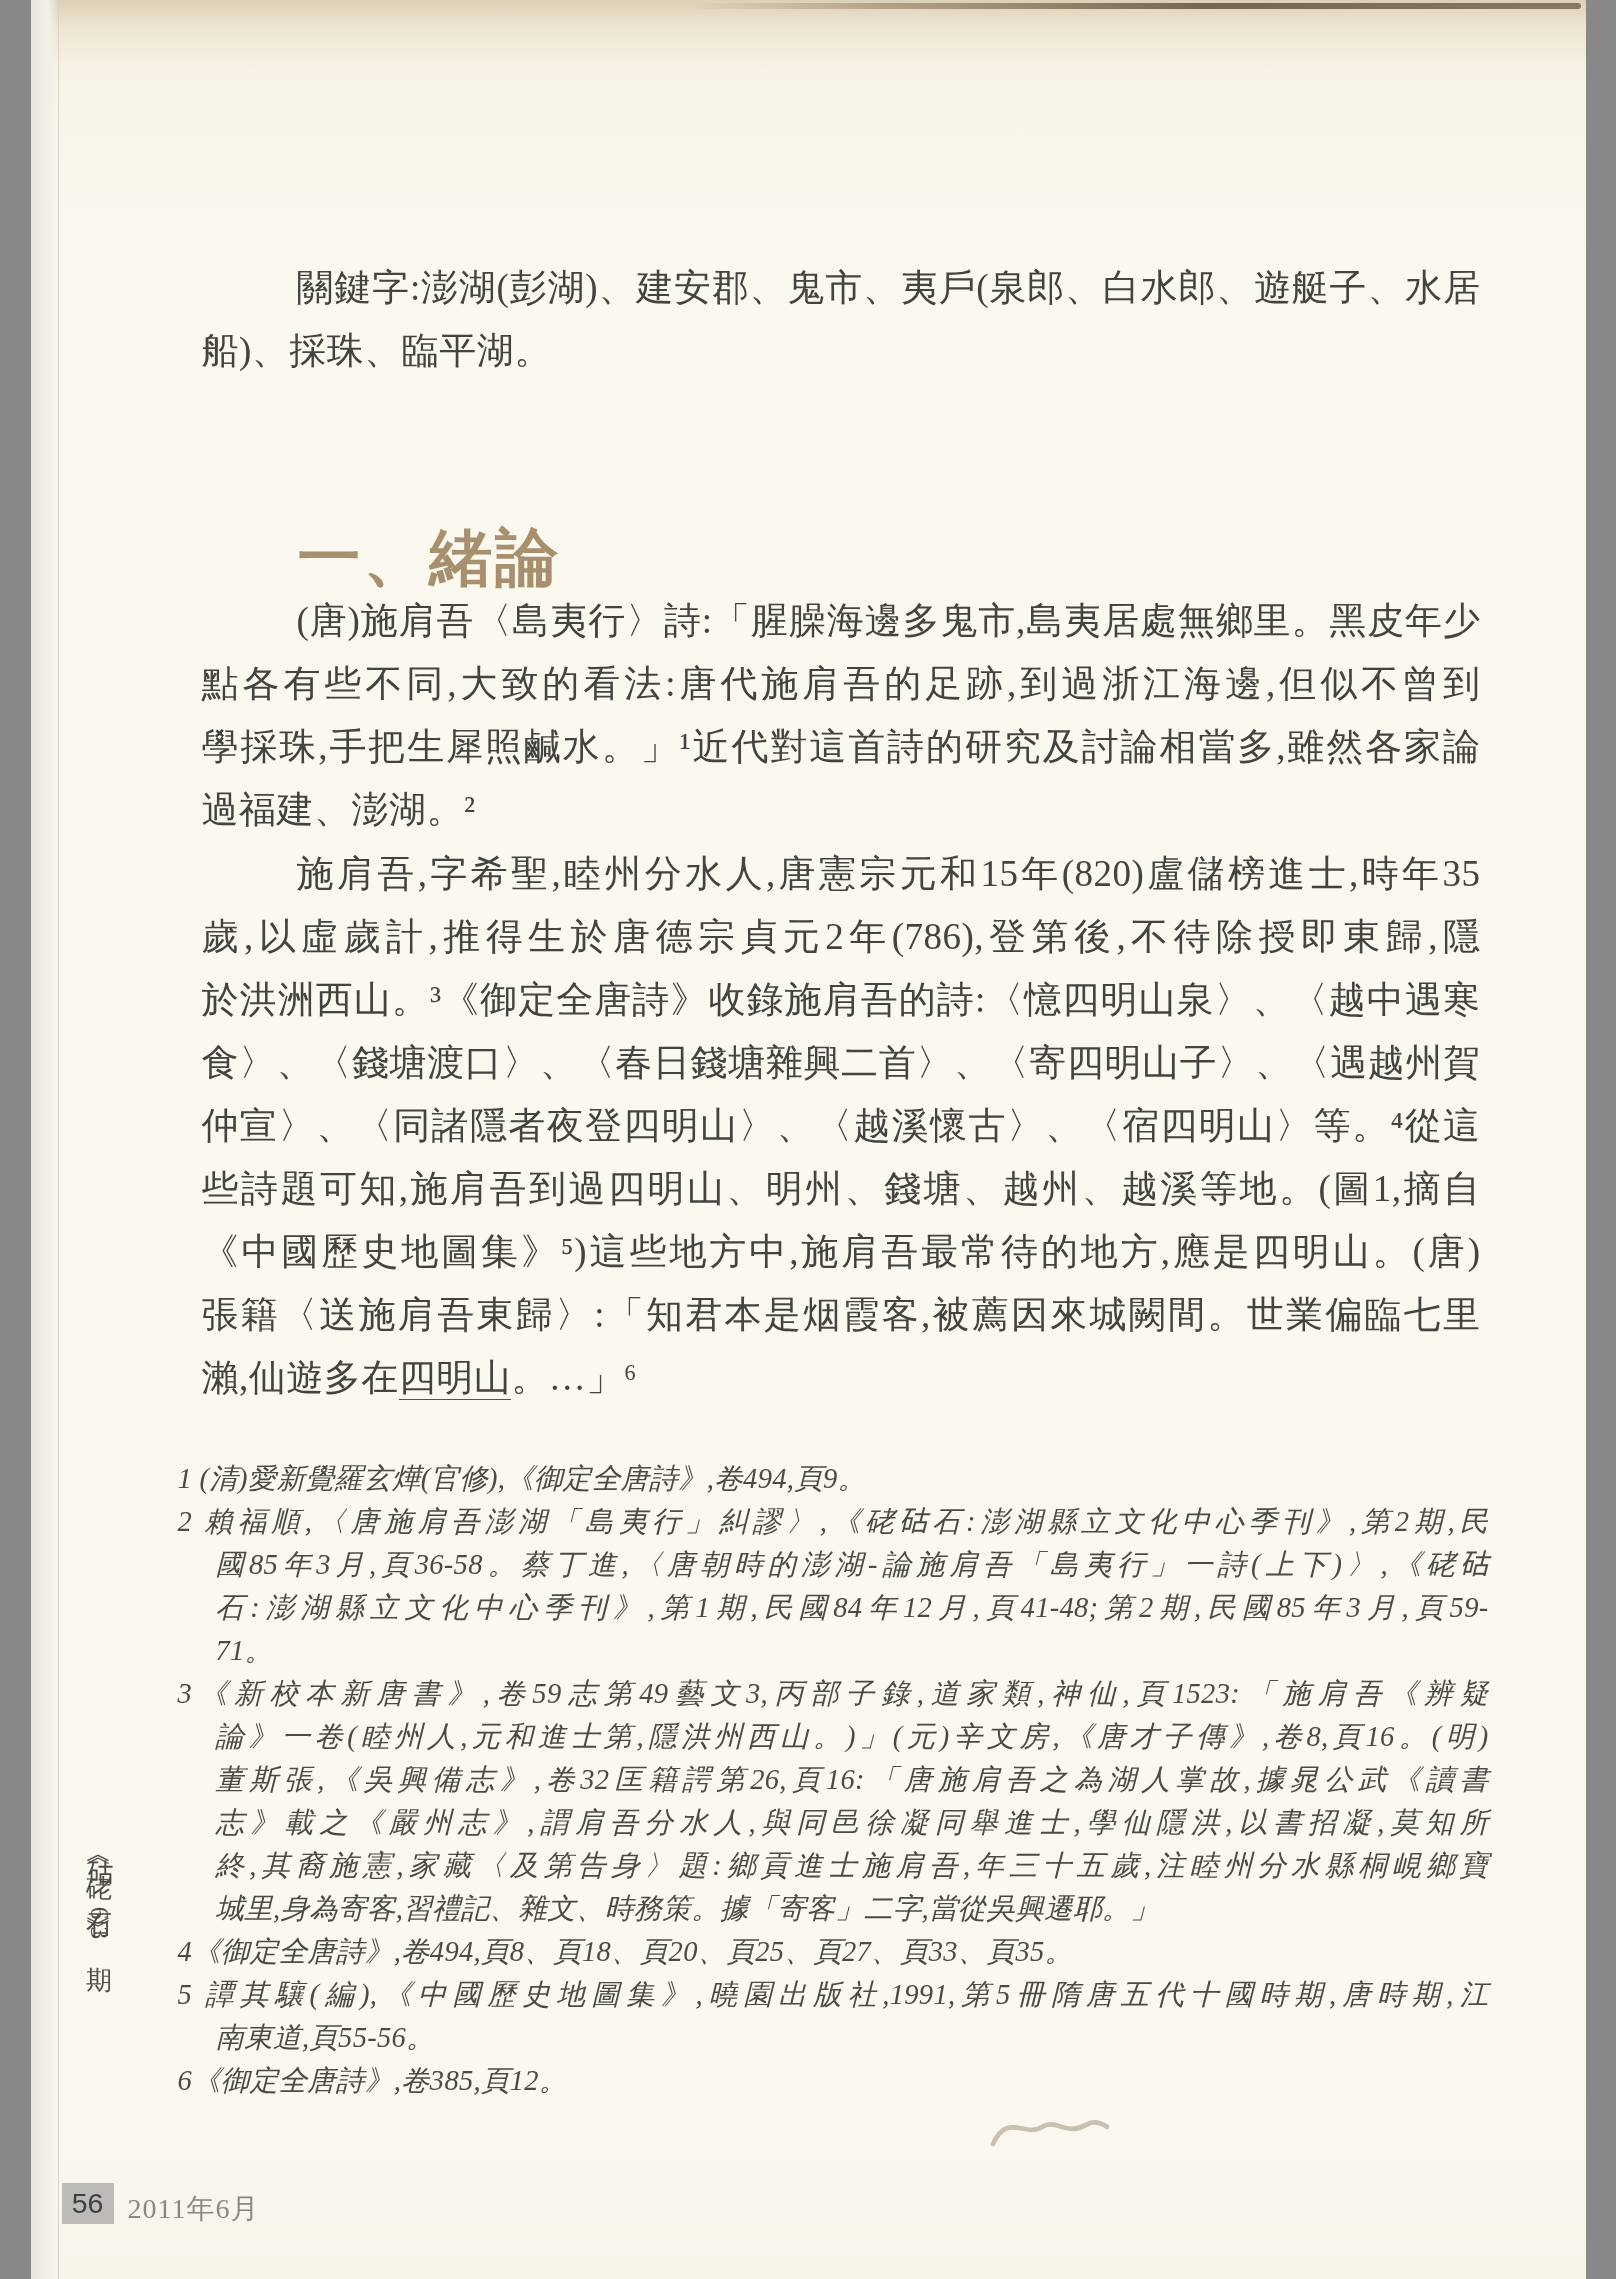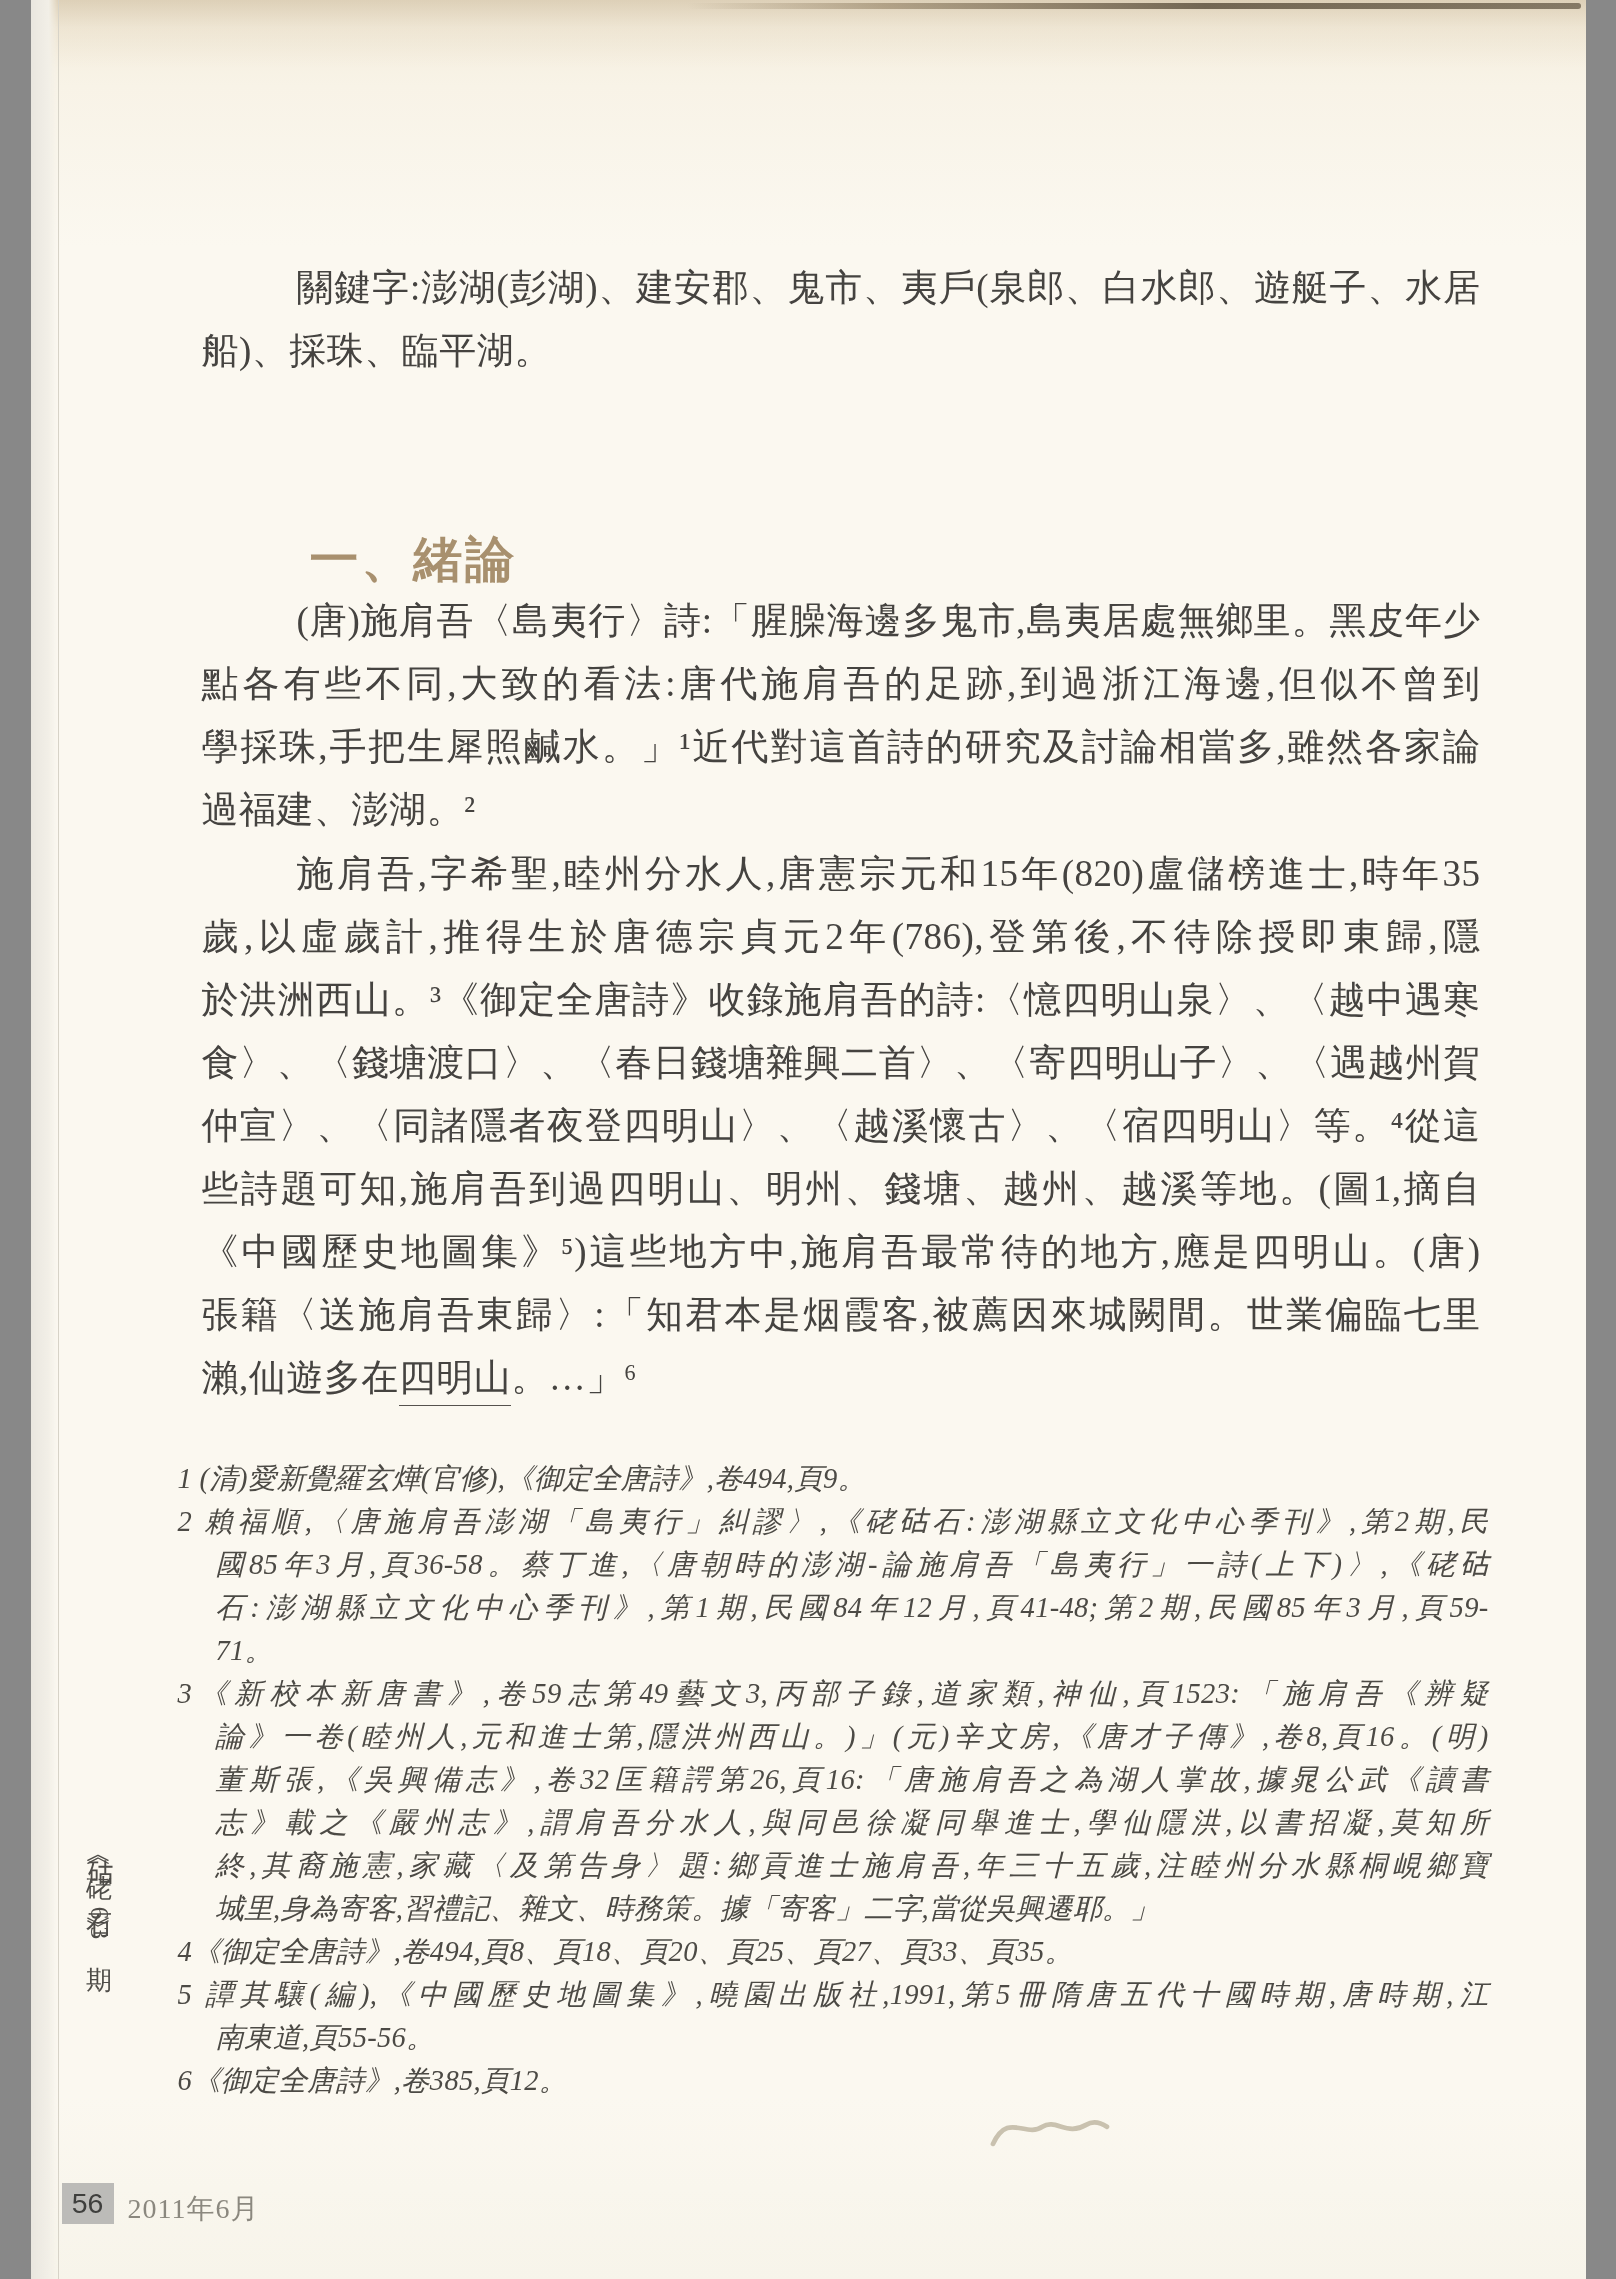--- a/index.html
+++ b/index.html
@@ -21,25 +21,25 @@
     background:linear-gradient(90deg,#e9e6df,#f2efe7 65%,rgba(242,239,231,0));
     border-right:1px solid rgba(175,168,150,.30);}
   .pen-mark{position:absolute;left:956px;top:2104px;opacity:.75;}
 
   
   .textblock{position:absolute;left:171px;width:1279px;font-size:37px;line-height:63px;
     letter-spacing:0.5px;color:#454340;}
   .bl{white-space:normal;}
   .j{text-align:justify;text-align-last:justify;text-justify:inter-character;}
   .indent{text-indent:95px;}
-  .u{border-bottom:1.9px solid #55524d;padding-bottom:7px;}
+  .u{border-bottom:1.9px solid #55524d;padding-bottom:1px;}
 
-  .heading{position:absolute;left:267px;top:515px;margin:12px;
+  .heading{position:absolute;left:267px;top:515px;margin:0;
     font-family:"Liberation Sans","DejaVu Sans",sans-serif;
-    font-size:49px;font-weight:700;letter-spacing:2.9px;color:#a8906e;}
+    font-size:63px;font-weight:700;letter-spacing:2.9px;color:#a8906e;}
 
   
   .fnblock{position:absolute;left:147px;top:1457px;width:1311px;
     font-size:28.5px;line-height:43px;color:#4c4a45;letter-spacing:0.3px;}
   .fn{white-space:normal;font-style:italic;}
   .cont{padding-left:38px;}
 
   
   .spine{position:absolute;left:51px;top:1847px;height:352px;
     writing-mode:vertical-rl;text-orientation:mixed;

